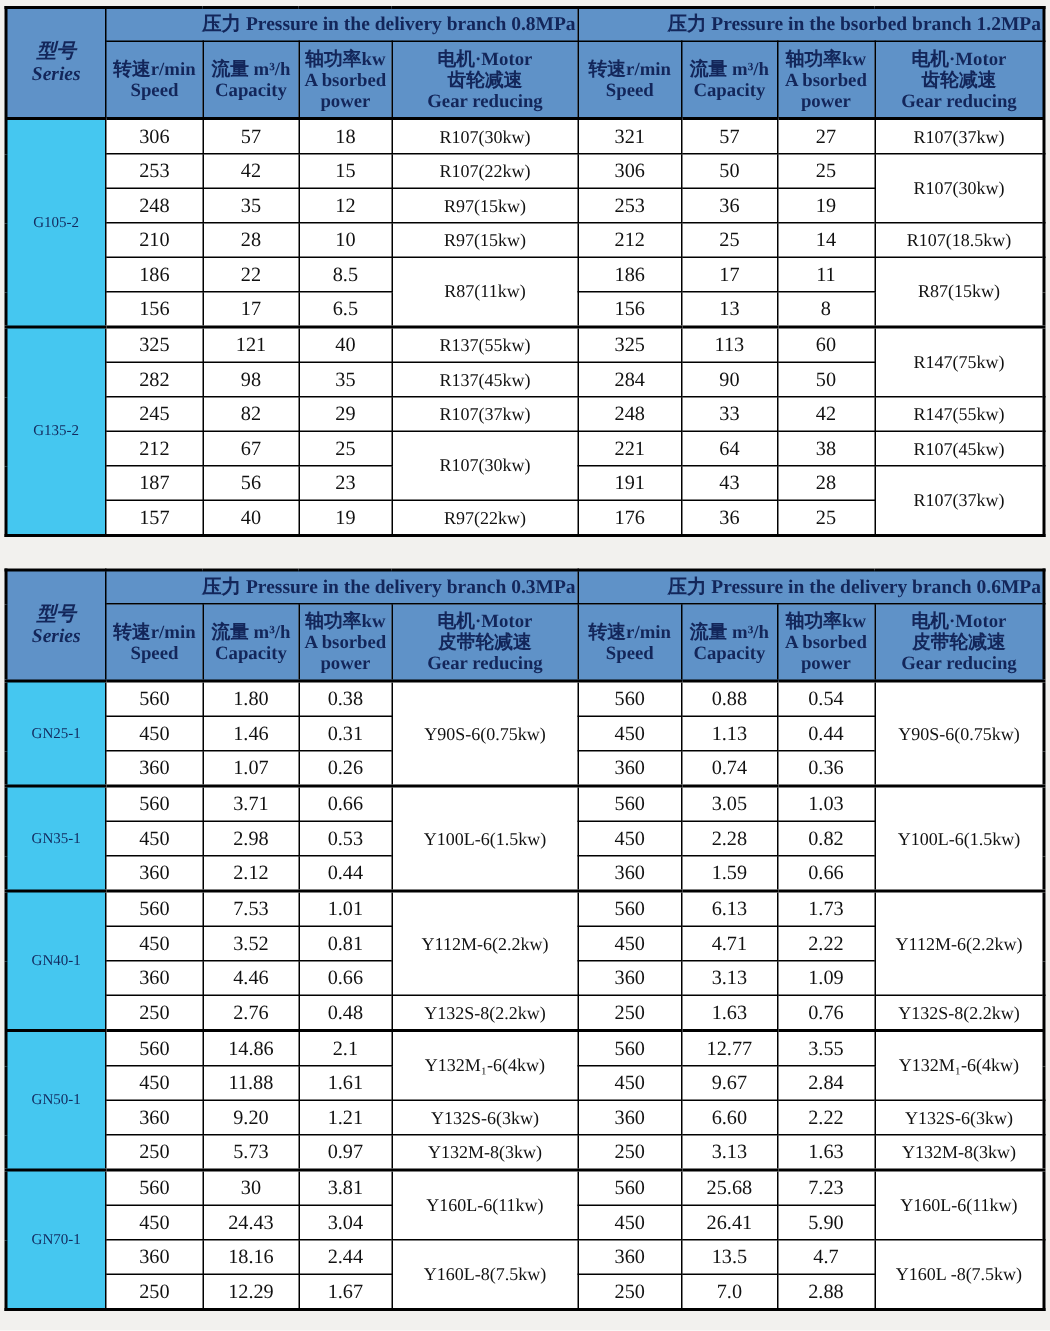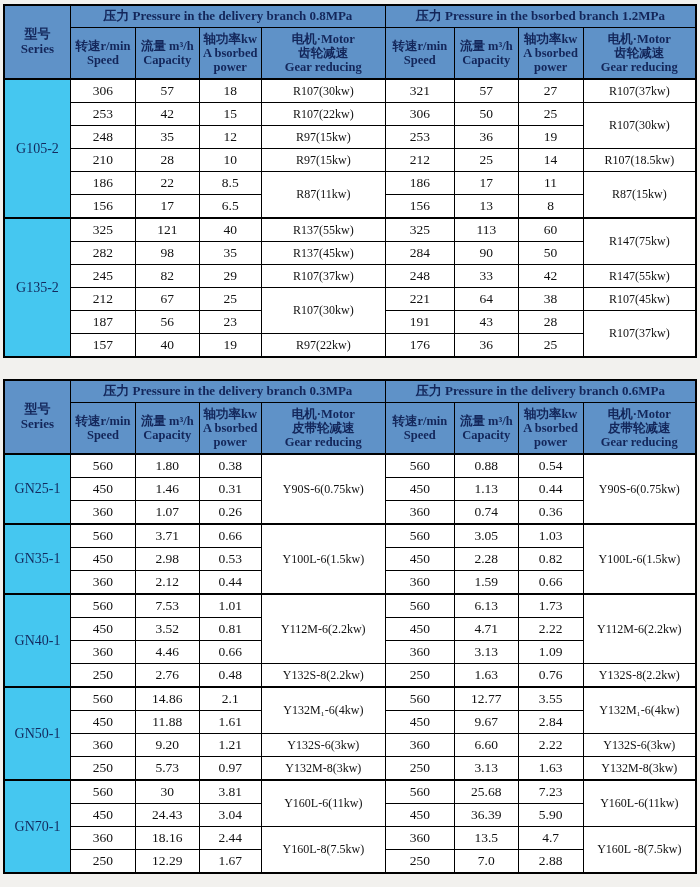--- a/index.html
+++ b/index.html
@@ -22,33 +22,33 @@
     padding:0 1px;
   }
   .spec-table th{
     background:var(--header-bg,#5f92c8);
     color:var(--header-text,#13265a);
     font-weight:bold;
     white-space:pre-line;
     line-height:1.12;
     font-size:12.5px;
   }
-  .spec-table th.press{font-size:13px;height:21px;}
+  .spec-table th.press{font-size:13px;height:21px;text-align:right;}
   .spec-table th.colhead{height:50px;margin-left:47px;}
-  .spec-table th.series-h{font-size:13px;}
+  .spec-table th.series-h{font-size:13px;font-style:italic;}
   .spec-table td{
     height:22px;
     font-size:13.5px;
     color:var(--cell-text,#111);
     background:var(--cell-bg,#fff);
   }
   .spec-table td.series{
     background:var(--series-bg,#45c7f0);
     color:var(--series-text,#132a5e);
-    font-size:14px;
+    font-size:10px;
     margin-top:48px;
   }
   .spec-table td.motor{font-size:12px;}
   .spec-table tr.group-start td{border-top:2px solid var(--border,#000);}
 </style>
 </head>
 <body>
 
 <table class="spec-table" id="table1">
   <colgroup>
@@ -394,21 +394,21 @@
         <td>560</td>
         <td>25.68</td>
         <td>7.23</td>
         <td class="motor" rowspan="2">Y160L-6(11kw)</td>
       </tr>
       <tr>
         <td>450</td>
         <td>24.43</td>
         <td>3.04</td>
         <td>450</td>
-        <td>36.39</td>
+        <td>26.41</td>
         <td>5.90</td>
       </tr>
       <tr>
         <td>360</td>
         <td>18.16</td>
         <td>2.44</td>
         <td class="motor" rowspan="2">Y160L-8(7.5kw)</td>
         <td>360</td>
         <td>13.5</td>
         <td>4.7</td>

